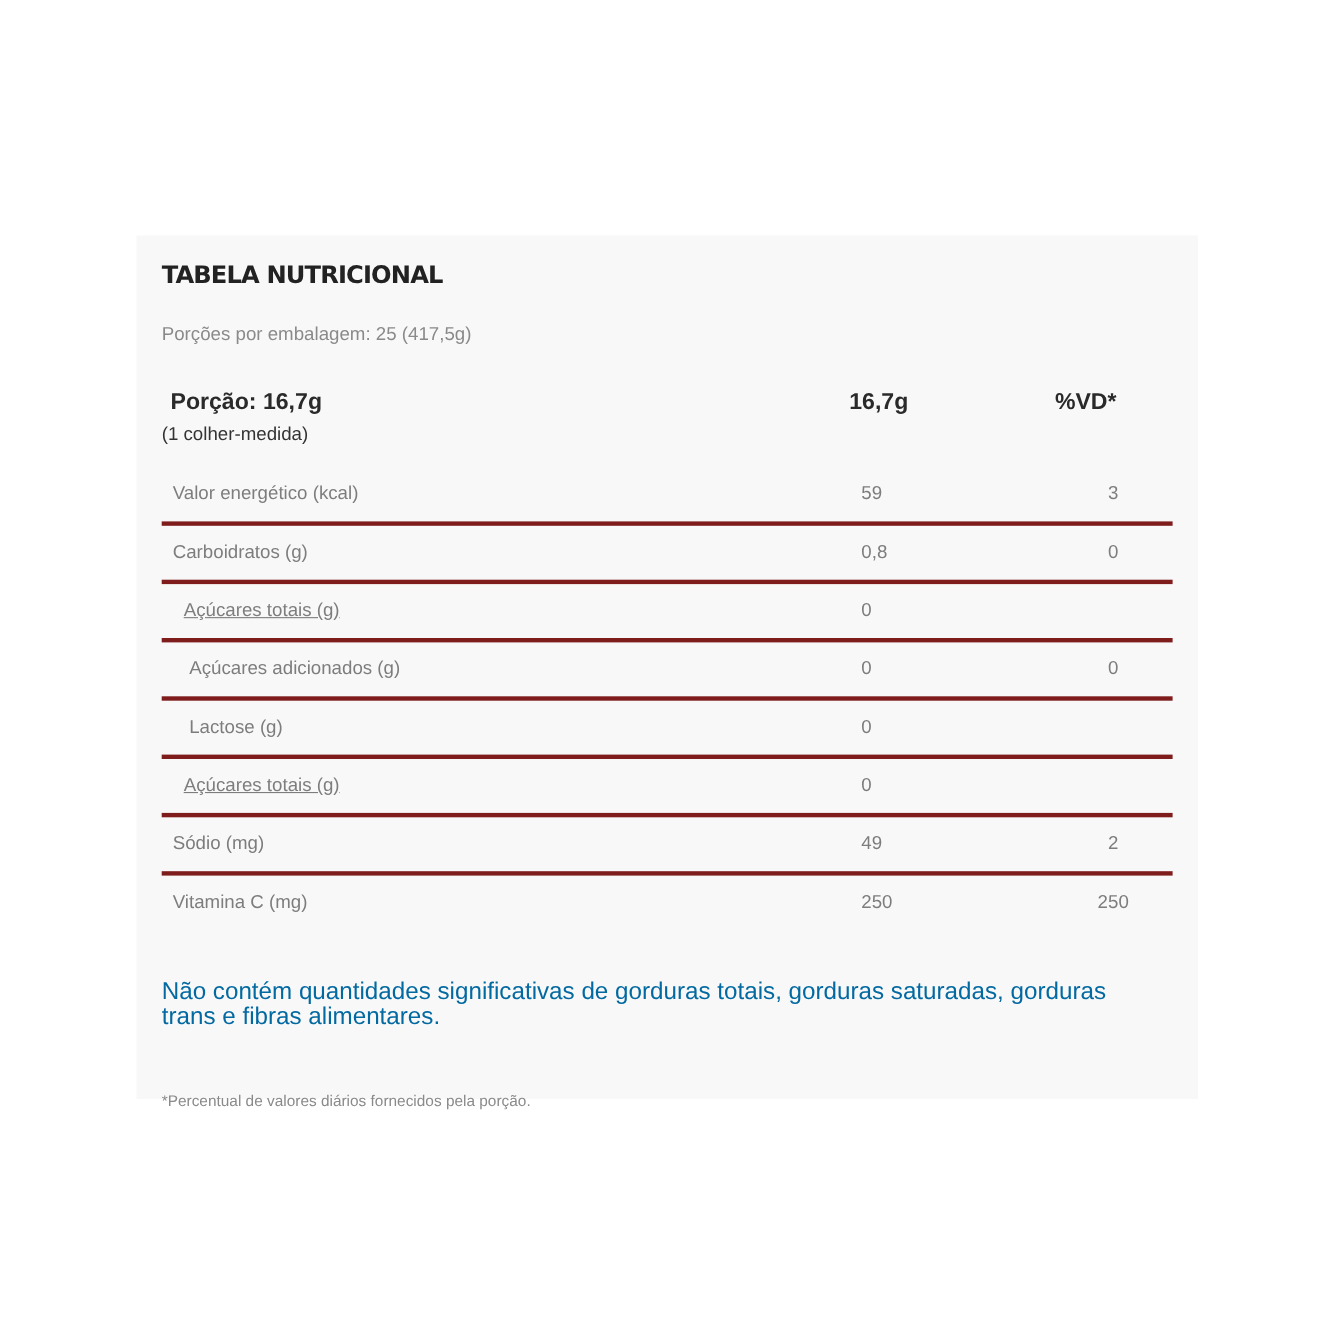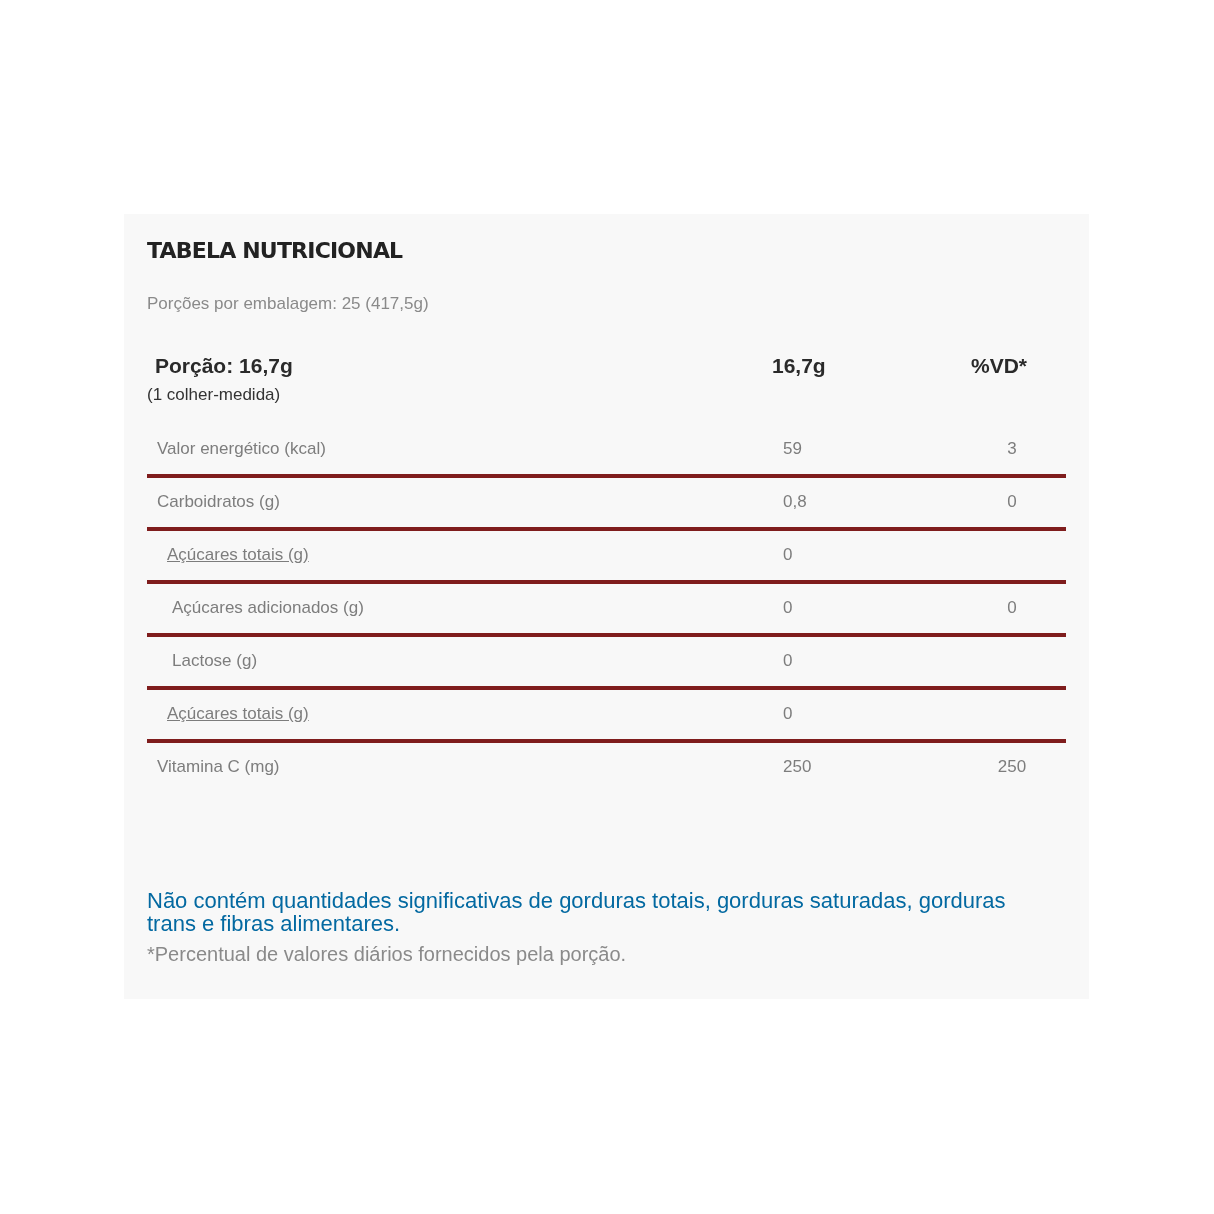--- a/index.html
+++ b/index.html
@@ -4,32 +4,32 @@
   <style>
     html, body { margin:0; padding:0; background:#ffffff; }
     body { width:1214px; height:1214px; position:relative; font-family:"Liberation Sans", sans-serif; }
     .panel { position:absolute; left:124px; top:214px; width:965px; height:785px; background:#f8f8f8; }
     .title { position:absolute; left:23px; top:24px; font-family:"DejaVu Sans", sans-serif; font-weight:bold; font-size:22px; letter-spacing:-0.8px; color:#222;text-align:right; }
     .servings { position:absolute; left:23px; top:80px; font-size:17px; color:#8a8a8a;text-align:right; }
     .portion { position:absolute; left:31px; top:140px; font-size:21px; font-weight:bold; color:#2a2a2a; }
     .portion-sub { position:absolute; left:23px; top:171px; font-size:17px; color:#333; }
     .col-head { position:absolute; top:140px; font-size:21px; font-weight:bold; color:#2a2a2a; }
     .col-amount { left:648px; }
-    .col-vd { left:835px;margin-left:12px; }
+    .col-vd { left:835px; }
     .table { position:absolute; left:23px; top:211px; width:919px; }
     .row { position:relative; height:49px; border-bottom:4px solid #7f1d1d; font-size:17px; color:#7d7d7d; }
     .row:last-child { border-bottom:none; }
     .row span { position:absolute; top:14px; }
     .lbl { left:10px; }
     .lbl.i1 { left:20px;text-decoration:underline; }
     .lbl.i2 { left:25px; }
     .amt { left:636px; }
     .vd { left:850px; width:30px; text-align:center; }
     .note { position:absolute; left:23px; top:675px; width:880px; font-size:22px; line-height:23px; color:#0369a1; }
-    .footnote { position:absolute; left:23px; top:729px; font-size:20px; color:#8a8a8a; }
+    .footnote { position:absolute; left:23px; top:778px; font-size:14px; color:#8a8a8a; }
   </style>
 </head>
 <body>
 
 <div class="panel">
   <div class="title">TABELA NUTRICIONAL</div>
   <div class="servings">Porções por embalagem: 25 (417,5g)</div>
   <div class="portion">Porção: 16,7g</div>
   <div class="portion-sub">(1 colher-medida)</div>
   <div class="col-head col-amount">16,7g</div>
@@ -60,20 +60,25 @@
       <span class="lbl i2">Lactose (g)</span>
       <span class="amt">0</span>
       <span class="vd"></span>
     </div>
     <div class="row">
       <span class="lbl i1">Açúcares totais (g)</span>
       <span class="amt">0</span>
       <span class="vd"></span>
     </div>
     <div class="row">
+      <span class="lbl">Sódio (mg)</span>
+      <span class="amt">49</span>
+      <span class="vd">2</span>
+    </div>
+    <div class="row">
       <span class="lbl">Vitamina C (mg)</span>
       <span class="amt">250</span>
       <span class="vd">250</span>
     </div>
   </div>
 
   <div class="note">Não contém quantidades significativas de gorduras totais, gorduras saturadas, gorduras trans e fibras alimentares.</div>
   <div class="footnote">*Percentual de valores diários fornecidos pela porção.</div>
 </div>
 

